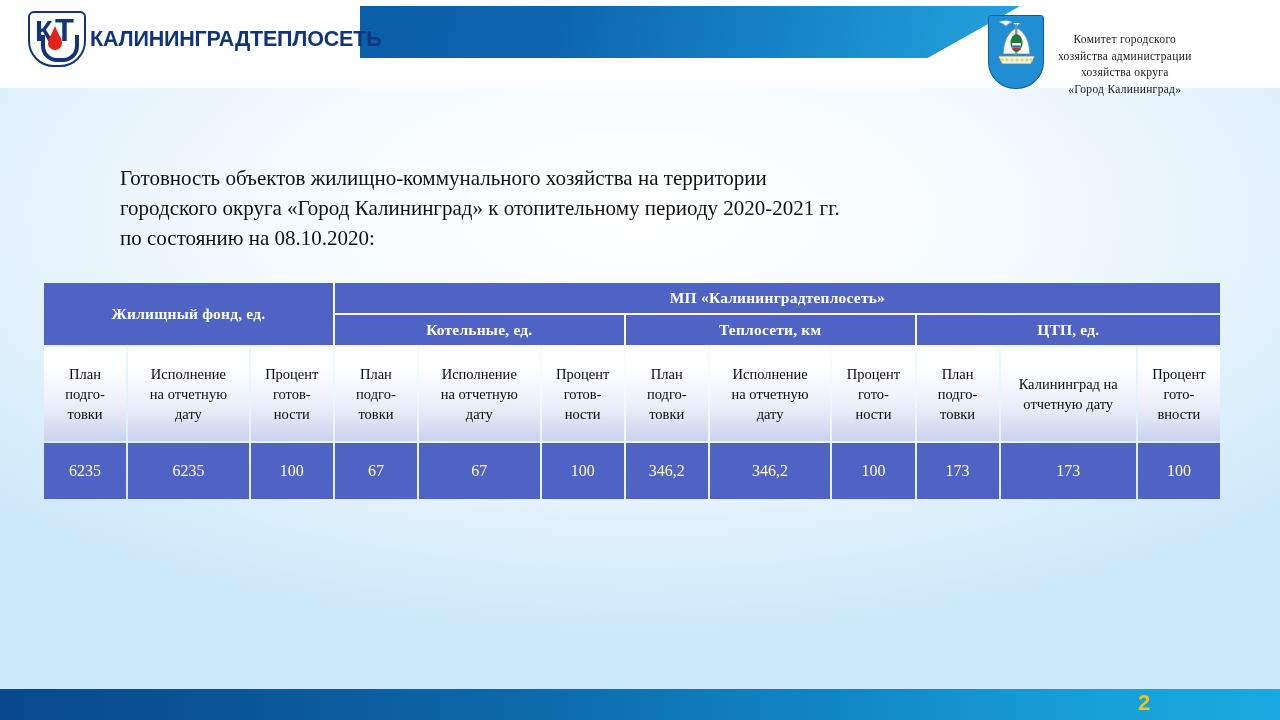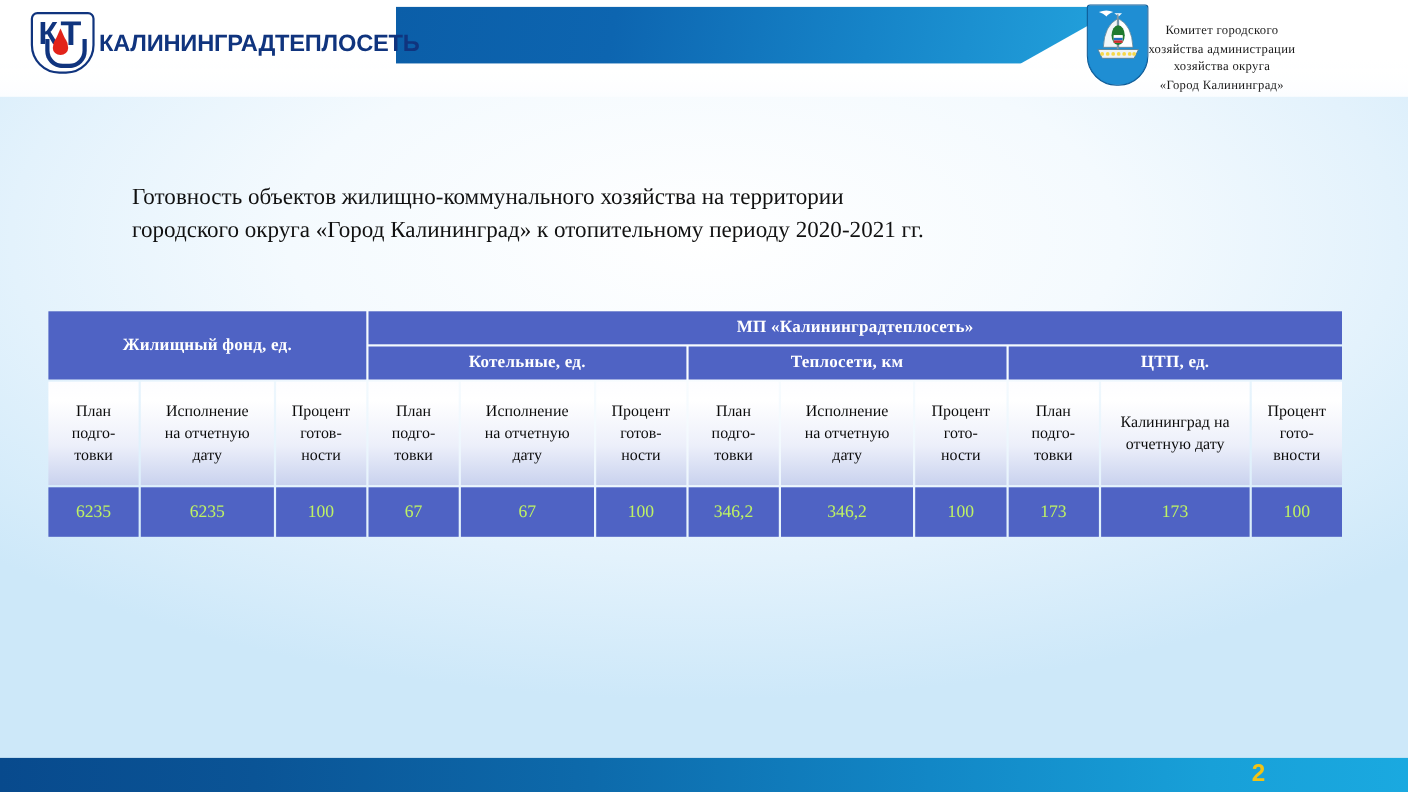--- a/index.html
+++ b/index.html
@@ -108,23 +108,24 @@
     font-weight: bold;
     font-size: 21.5px;
     letter-spacing: -0.2px;
     color: #10347e;
     white-space: nowrap;
   }
 
   
   .coa-wrap {
     position: absolute;
-    left: 988px; top: 4px;
+    left: 988px; top: 15px;
     display: flex;
     align-items: flex-start;
+    gap: 14px;
   }
   .coa {
     position: relative;
     width: 54px; height: 72px;
     background: linear-gradient(180deg,#1f8fd4 0%, #1677bd 100%);
     border: 1px solid #0e5b96;
     border-radius: 3px 3px 27px 27px;
     overflow: hidden;
     flex: 0 0 auto;
   }
@@ -180,23 +181,23 @@
   td.subhdr {
     background: linear-gradient(180deg,#fdfdff 0%, #ffffff 18%, #eceffa 62%, #c9d2ee 100%);
     color: #0b0b0b;
     font-weight: normal;
     font-size: 14.5px;
     line-height: 20px;
     padding: 4px 2px;
   }
   td.val {
     background: #4f63c4;
-    color: #bef264;
+    color: #fef9c3;
     font-size: 16px;
-    height: 45px;
+    height: 56px;
   }
   .h1row td.hdr { height: 30px; }
   .h2row td.hdr { height: 30px; }
   .h3row td.subhdr { height: 94px; }
 
   
   .bottom-bar {
     position: absolute;
     left: 0; bottom: 0;
     width: 1280px; height: 31px;
@@ -262,20 +263,21 @@
       <div>Комитет городского</div>
       <div>хозяйства администрации</div>
       <div>хозяйства округа</div>
       <div>«Город Калининград»</div>
     </div>
   </div>
 
   <div class="title">
     <div>Готовность объектов жилищно-коммунального хозяйства на территории</div>
     <div>городского округа «Город Калининград» к отопительному периоду 2020-2021 гг.</div>
+    <div>по состоянию на 08.10.2020:</div>
   </div>
 
   <div class="table-wrap">
     <table class="grid">
       <colgroup>
         <col style="width:79px">
           <col style="width:116px">
           <col style="width:79px">
         <col style="width:79px">
           <col style="width:116px">

